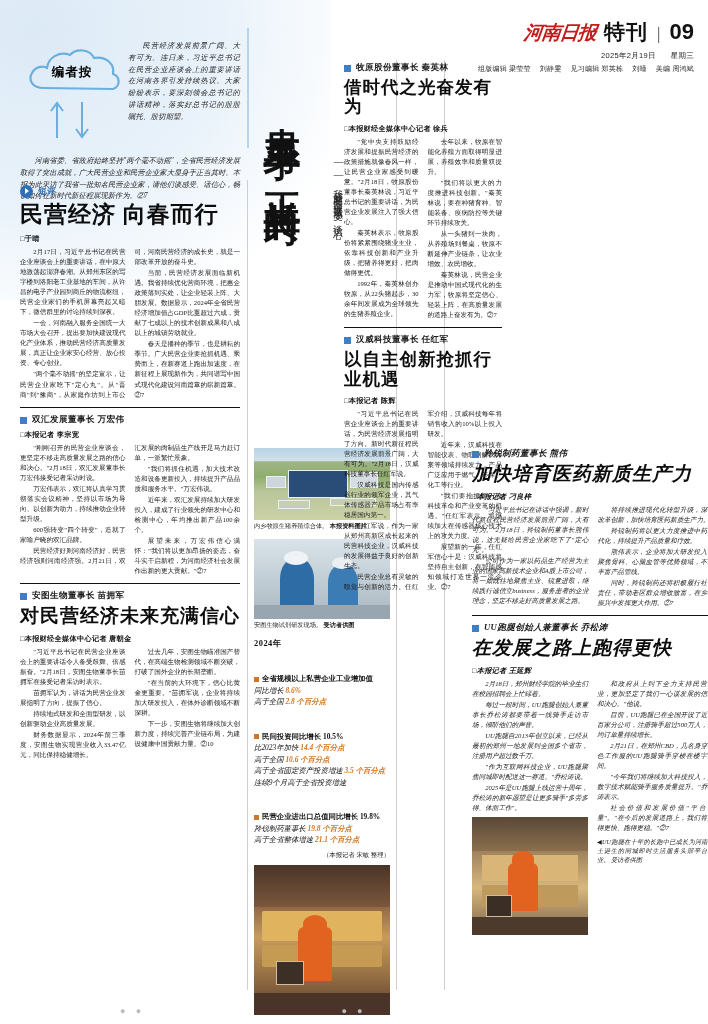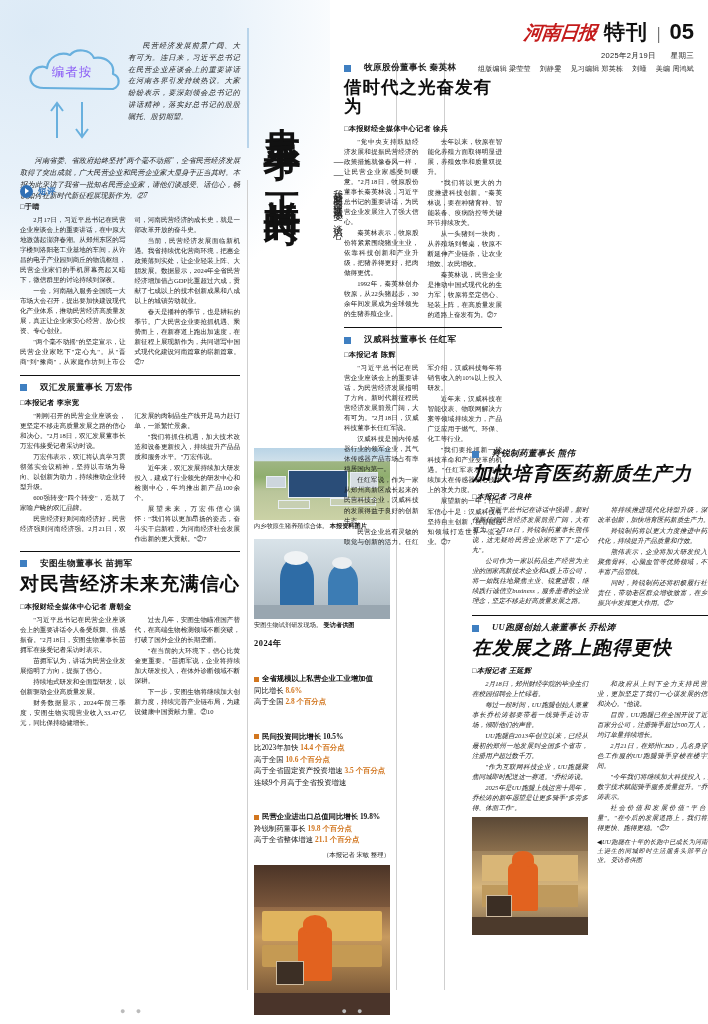--- a/index.html
+++ b/index.html
@@ -105,22 +105,22 @@
     height: 104px;
   }
   .cloud-wrap { position: relative; width: 108px; height: 104px; }
   .cloud-wrap svg { position:absolute; left:0; top:0; }
   .cloud-label {
     position: absolute;
     left: 0; top: 22px;
     width: 104px;
     text-align: center;
     font-size: 12.5px;
-    font-weight: normal;
-    color: #8b5cf6;
+    font-weight: bold;
+    color: #000000;
     letter-spacing: 1px;
   }
 
   
   .en-body {
     position: absolute;
     left: 128px;
     top: 40px;
     width: 112px;
     font-size: 7.3px;
@@ -154,21 +154,20 @@
   .kicker-sq {
     width: 7px; height: 7px;
     background: #3f7fc1;
     flex: none;
   }
   .kicker-txt {
     font-size: 8.6px;
     font-weight: bold;
     color: #1b1b1b;
     letter-spacing: .4px;
-    margin-left: 8px;
   }
   .kicker-arrow {
     width: 13px; height: 13px;
     border-radius: 50%;
     background: #2f6fb5;
     position: relative;
     flex: none;
   }
   .kicker-arrow::after {
     content: "";
@@ -310,21 +309,21 @@
     align-items: flex-start;
     gap: 3px;
   }
   .db-dot {
     width: 5px; height: 5px;
     background: #d2761f;
     margin-top: 3.5px;
     flex: none;
   }
   .db-line { font-weight: bold; }
-  .db-sub { padding-left: 0px; }
+  .db-sub { padding-left: 0px; font-style: italic; }
   .hl { color: #d2761f; font-weight: bold; }
   .db-credit {
     text-align: right;
     font-size: 6.4px;
     margin-top: 2px;
     color: #222;
   }
 
   
   .col-r1 { position: absolute; left: 344px; top: 62px; width: 158px; }
@@ -389,21 +388,21 @@
 <body>
 
 <div id="page">
 <div class="page-inner">
 
   <div class="masthead">
     <div class="mh-row">
       <span class="mh-logo">河南日报</span>
       <span class="mh-special">特刊</span>
       <span class="mh-bar">|</span>
-      <span class="mh-pageno">05</span>
+      <span class="mh-pageno">09</span>
     </div>
     <div class="mh-date">
       <span>2025年2月19日</span>
       <span class="sp"></span>
       <span>星期三</span>
     </div>
     <div class="mh-editors">
       <span>组版编辑 梁莹莹</span>
       <span>刘静雯</span>
       <span>见习编辑 郑英栋</span>
@@ -441,20 +440,21 @@
   <div class="vline" style="left:396px; top:60px; height:930px;"></div>
   <div class="vline" style="left:444px; top:60px; height:930px;"></div>
 
   <div class="col-left">
 
     <div>
       <div class="kicker">
         <span class="kicker-arrow"></span>
         <span class="kicker-pill">短评</span>
       </div>
+      <div class="headline h-lg">民营经济 向春而行</div>
       <div class="byline">□于晴</div>
       <div class="cols2">
         <p>2月17日，习近平总书记在民营企业座谈会上的重要讲话，在中原大地激荡起澎湃春潮。从郑州东区的写字楼到洛阳老工业基地的车间，从许昌的电子产业园到商丘的物流枢纽，民营企业家们的手机屏幕亮起又暗下，微信群里的讨论持续到深夜。</p>
         <p>一会，河南融入服务全国统一大市场大会召开，提出要加快建设现代化产业体系，推动民营经济高质量发展，真正让企业家安心经营、放心投资、专心创业。</p>
         <p>"两个毫不动摇"的坚定宣示，让民营企业家吃下"定心丸"。从"晋商"到"豫商"，从家庭作坊到上市公司，河南民营经济的成长史，就是一部改革开放的奋斗史。</p>
         <p>当前，民营经济发展面临新机遇。我省持续优化营商环境，把惠企政策落到实处，让企业轻装上阵、大胆发展。数据显示，2024年全省民营经济增加值占GDP比重超过六成，贡献了七成以上的技术创新成果和八成以上的城镇劳动就业。</p>
         <p>春天是播种的季节，也是耕耘的季节。广大民营企业要抢抓机遇、乘势而上，在新赛道上跑出加速度，在新征程上展现新作为，共同谱写中国式现代化建设河南篇章的崭新篇章。②7</p>
       </div>
     </div>
 
@@ -612,20 +612,21 @@
       </div>
     </div>
 
     <hr class="rule">
 
     <div>
       <div class="kicker">
         <span class="kicker-sq"></span>
         <span class="kicker-txt">汉威科技董事长 任红军</span>
       </div>
+      <div class="headline h-sm">以自主创新抢抓行业机遇</div>
       <div class="byline">□本报记者 陈辉</div>
       <div class="cols2">
         <p>"习近平总书记在民营企业座谈会上的重要讲话，为民营经济发展指明了方向。新时代新征程民营经济发展前景广阔，大有可为。"2月18日，汉威科技董事长任红军说。</p>
         <p>汉威科技是国内传感器行业的领军企业，其气体传感器产品市场占有率稳居国内第一。</p>
         <p>任红军说，作为一家从郑州高新区成长起来的民营科技企业，汉威科技的发展得益于良好的创新生态。</p>
         <p>民营企业总有灵敏的嗅觉与创新的活力。任红军介绍，汉威科技每年将销售收入的10%以上投入研发。</p>
         <p>近年来，汉威科技在智能仪表、物联网解决方案等领域持续发力，产品广泛应用于燃气、环保、化工等行业。</p>
         <p>"我们要抢抓新一轮科技革命和产业变革的机遇。"任红军表示，将继续加大在传感器核心技术上的攻关力度。</p>
         <p>展望新的一年，任红军信心十足：汉威科技将坚持自主创新，在智能感知领域打造世界一流企业。②7</p>
       </div>

